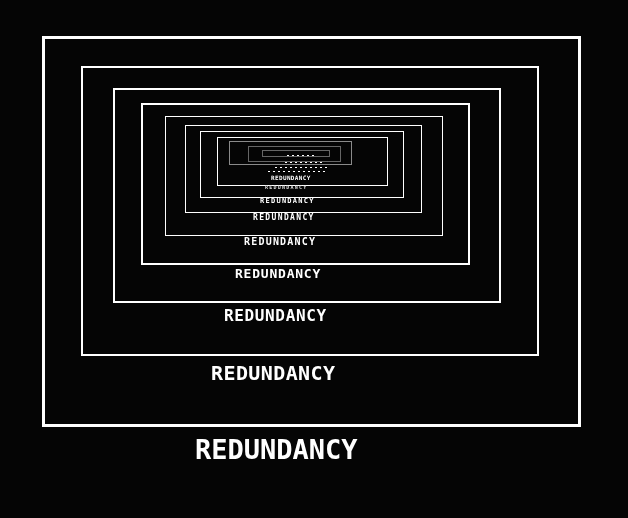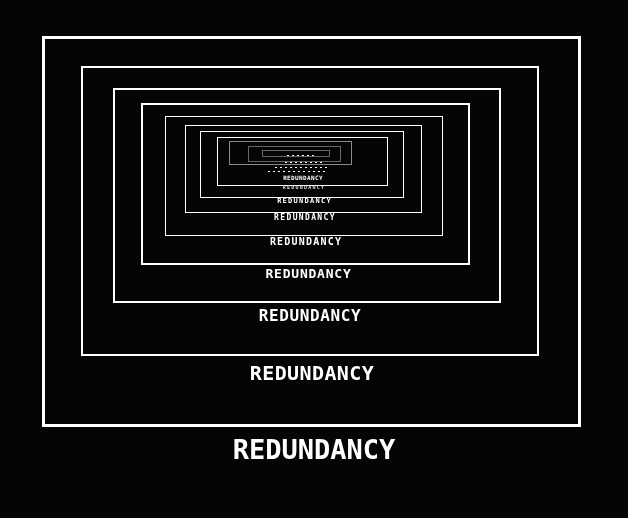--- a/index.html
+++ b/index.html
@@ -17,21 +17,20 @@
     border-color: #ffffff;
     background: transparent;
   }
   .frame.gray { border-color: #8a8a8a; }
   .frame.dim { border-color: #666666; }
   .caption {
     position: absolute;
     color: #ffffff;
     white-space: nowrap;
     font-weight: bold;
-    text-align: center;
     line-height: 1;
     letter-spacing: 0.06em;
     transform-origin: 0 0;
   }
   .tiny-line {
     position: absolute;
     height: 1px;
     background-image: repeating-linear-gradient(90deg, #ffffff 0 2px, transparent 2px 5px);
   }
 </style>

